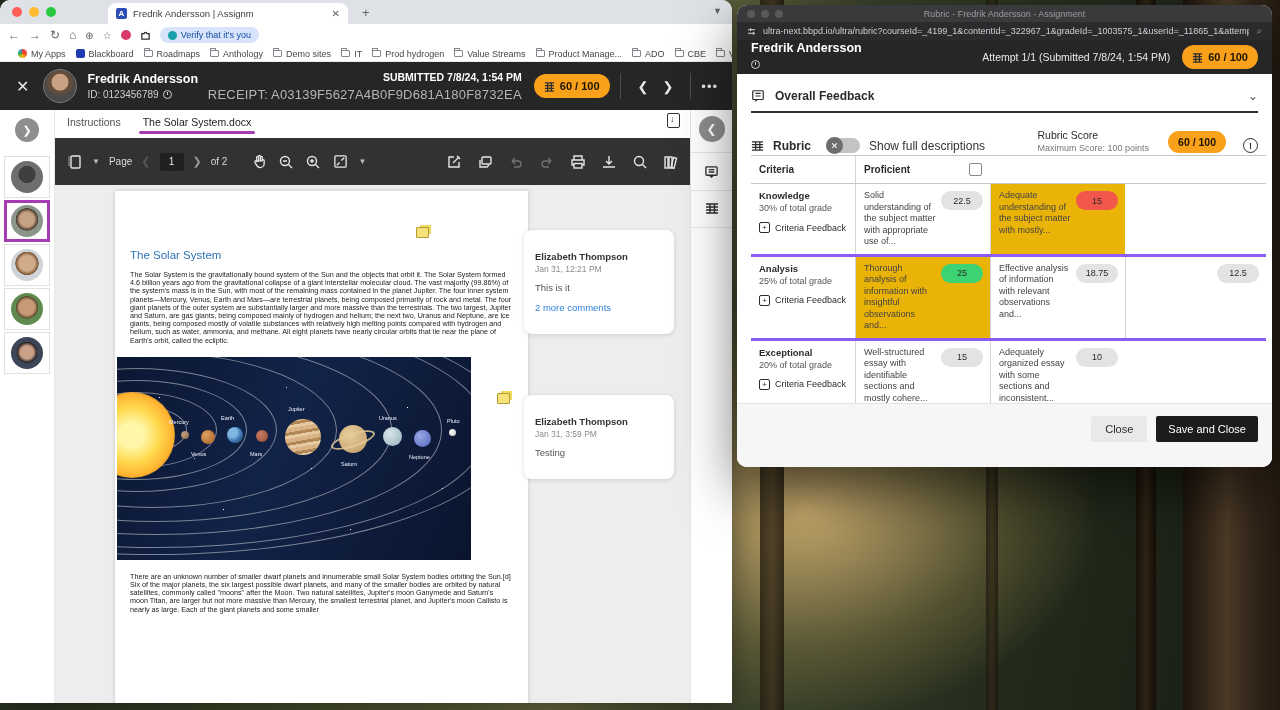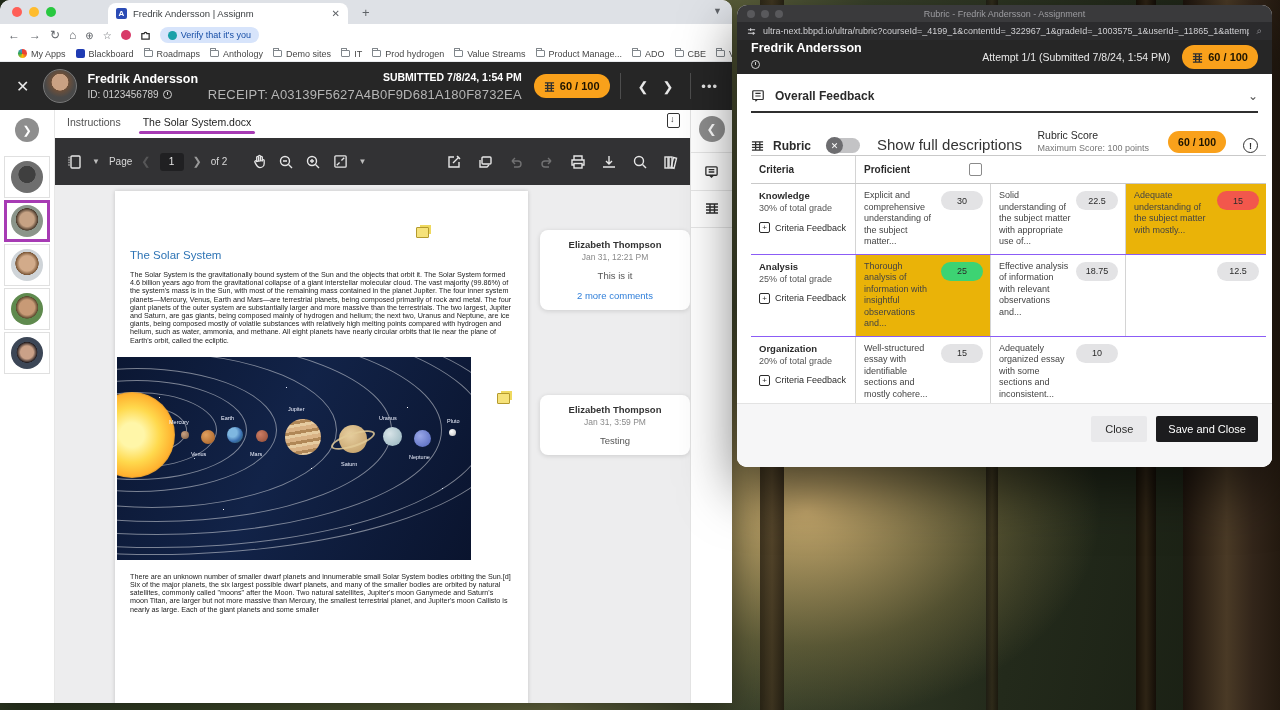--- a/index.html
+++ b/index.html
@@ -122,21 +122,21 @@
       linear-gradient(115deg, #0b1733 0%, #122348 45%, #0a142e 100%); }
   .orbit { position:absolute; border:1px solid rgba(255,255,255,.45); border-radius:50%; }
   .sun { position:absolute; left:-28px; top:35px; width:86px; height:86px; border-radius:50%;
     background:radial-gradient(circle, #fff6a8 20%, #ffd94d 45%, #ffb02e 68%, rgba(255,160,40,.35) 78%, rgba(255,160,40,0) 100%); }
   .planet { position:absolute; border-radius:50%; }
   .plbl { position:absolute; color:#eef2ff; font-size:5.5px; }
   .saturn-ring { position:absolute; width:46px; height:14px; border:2px solid rgba(226,202,150,.85); border-radius:50%; transform:rotate(-18deg); }
 
   .note-ico { position:absolute; width:13px; height:11px; background:#f6e27a; border:1px solid #b49a2e; border-radius:1px; box-shadow:3px -3px 0 -1px #efd95f; }
 
-  .ccard { position:absolute; left:485px; width:150px; background:#fff; border-radius:8px; box-shadow:0 1px 5px rgba(0,0,0,.14); padding:9px 11px;text-align:center; }
+  .ccard { position:absolute; left:469px; width:150px; background:#fff; border-radius:8px; box-shadow:0 1px 5px rgba(0,0,0,.14); padding:21px 11px; }
   .ccard .cauthor { font-size:9.5px; font-weight:bold; color:#333; }
   .ccard .cdate { font-size:8.5px; color:#8a8a8a; margin-top:2px; }
   .ccard .ctext { font-size:9.5px; color:#555; margin-top:8px; }
   .ccard .clink { font-size:9.5px; color:#2e7ed9; margin-top:9px; }
 
   
   .siderail { position:absolute; right:0; top:0; width:42px; bottom:0; background:#fff; border-left:1px solid #e3e3e3; }
   .rail-btn { width:26px; height:26px; border-radius:50%; background:#8e8e8e; color:#fff; font-size:12px; display:flex; align-items:center; justify-content:center; margin:6px auto 10px; }
   .rail-box { height:38px; border-top:1px solid #e6e6e6; display:flex; align-items:center; justify-content:center; }
   .rail-box:last-child { border-bottom:1px solid #e6e6e6; }
@@ -158,28 +158,28 @@
   .rbody { position:absolute; left:0; right:0; top:69px; bottom:0; background:#fff; }
 
   .ofrow { height:33px; margin:6px 14px 0; display:flex; align-items:center; gap:10px; border-bottom:2px solid #2f2f2f; }
   .ofrow .lbl { font-size:12px; font-weight:bold; color:#2b2b2b; }
   .ofrow .chev { margin-left:auto; font-size:12px; color:#555; }
 
   .rubrow { height:40px; margin:0 14px; display:flex; align-items:flex-end; gap:9px; }
   .rubrow .lbl { font-size:12px; font-weight:bold; color:#2b2b2b; }
   .toggle { width:34px; height:15px; background:#c3c3c5; border-radius:8px; position:relative; margin-left:6px; }
   .toggle .knob { position:absolute; left:0; top:-1px; width:17px; height:17px; border-radius:50%; background:#6d6d70; color:#fff; font-size:9px; display:flex; align-items:center; justify-content:center; }
-  .tog-lbl { font-size:15px; color:#333;margin-left:8px; }
+  .tog-lbl { font-size:12px; color:#333; }
   .rscore-block { margin-left:auto; text-align:left; margin-right:10px; }
   .rs-t { font-size:10.5px; color:#2b2b2b; }
   .rs-m { font-size:9px; color:#767676; margin-top:2px; }
   .info-ic { width:15px; height:15px; border:1.4px solid #2f2f2f; border-radius:50%; color:#2f2f2f; font-size:9px; font-weight:bold; display:flex; align-items:center; justify-content:center; margin-left:8px; }
 
   .rtable { margin:2px 0 0 14px; width:515px; border-top:1px solid #c9c9c9; font-size:9px; }
-  .trow { display:grid; grid-template-columns:104px 135px 135px 141px; border-bottom:1px solid #8b5cf6; }
+  .trow { display:grid; grid-template-columns:104px 135px 135px 141px; border-bottom:3px solid #8b5cf6; }
   .trow.head { border-bottom:1px solid #c9c9c9; }
   .tcell { padding:6px 8px; border-left:1px solid #d4d4d4; position:relative; }
   .tcell:first-child { border-left:none; }
   .th { display:flex; align-items:center; justify-content:space-between; font-weight:bold; color:#2b2b2b; font-size:10px; padding:7px 8px; }
   .cb { width:13px; height:13px; border-radius:2px; }
   .cb.green { background:#1f9a50; position:relative; }
   .cb.green::before { content:""; position:absolute; left:3px; top:5.5px; width:7px; height:2px; background:#fff; }
   .cb.empty { background:#fff; border:1.4px solid #8a8a8a; }
   .crit-name { font-weight:bold; color:#2b2b2b; font-size:9.5px; }
   .crit-weight { color:#555; margin-top:2px; }
@@ -583,24 +583,20 @@
         <div class="trow">
           <div class="tcell">
             <div class="crit-name">Knowledge</div>
             <div class="crit-weight">30% of total grade</div>
             <div class="crit-fb">
                 <span class="fb-ic">+</span>
                 <span>Criteria Feedback</span>
               </div>
           </div>
           <div class="tcell">
-              <div class="cell-desc">Explicit and comprehensive understanding of the subject matter...</div>
-              <span class="pts">30</span>
-            </div>
-          <div class="tcell">
               <div class="cell-desc">Solid understanding of the subject matter with appropriate use of...</div>
               <span class="pts">22.5</span>
             </div>
           <div class="tcell sel">
               <div class="cell-desc">Adequate understanding of the subject matter with mostly...</div>
               <span class="pts red">15</span>
             </div>
         </div>
 
         <div class="trow">
@@ -620,21 +616,21 @@
               <div class="cell-desc">Effective analysis of information with relevant observations and...</div>
               <span class="pts">18.75</span>
             </div>
           <div class="tcell">
               <span class="pts">12.5</span>
             </div>
         </div>
 
         <div class="trow">
           <div class="tcell">
-            <div class="crit-name">Organization</div>
+            <div class="crit-name">Exceptional</div>
             <div class="crit-weight">20% of total grade</div>
             <div class="crit-fb">
                 <span class="fb-ic">+</span>
                 <span>Criteria Feedback</span>
               </div>
           </div>
           <div class="tcell">
               <div class="cell-desc">Well-structured essay with identifiable sections and mostly cohere...</div>
               <span class="pts">15</span>
             </div>

